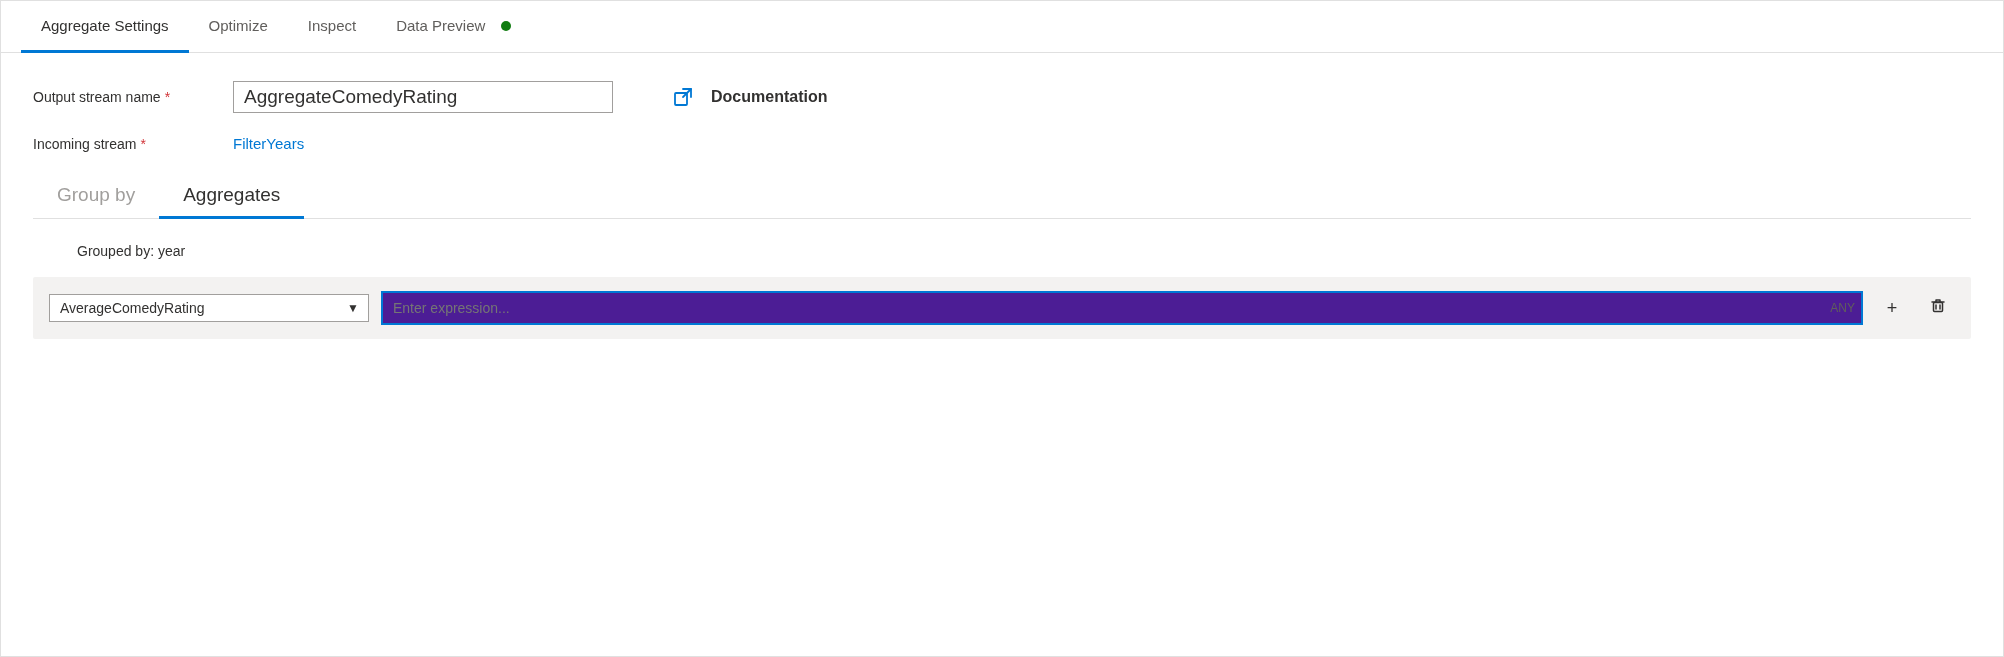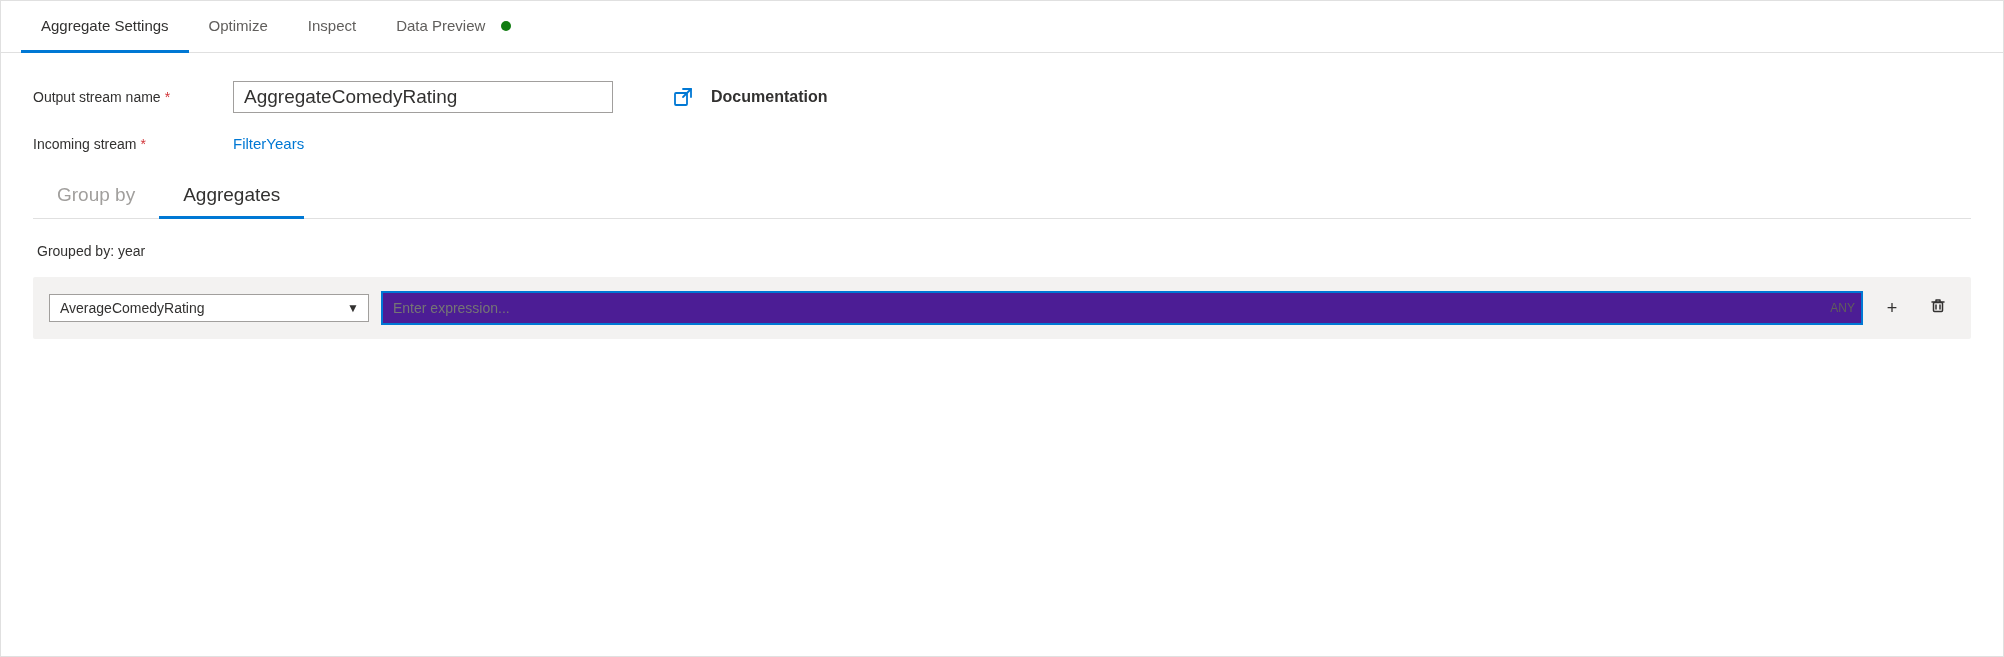--- a/index.html
+++ b/index.html
@@ -142,20 +142,21 @@
       border-bottom: 3px solid #0078d4;
       font-weight: 500;
     }
 
     
     .grouped-by-label {
       font-size: 14px;
       color: #323130;
       margin-bottom: 18px;
       padding-left: 4px;
+      margin-left: 40px;
     }
 
     
     .aggregate-row-container {
       background: #f3f2f1;
       padding: 14px 16px;
       display: flex;
       align-items: center;
       gap: 12px;
       border-radius: 2px;

